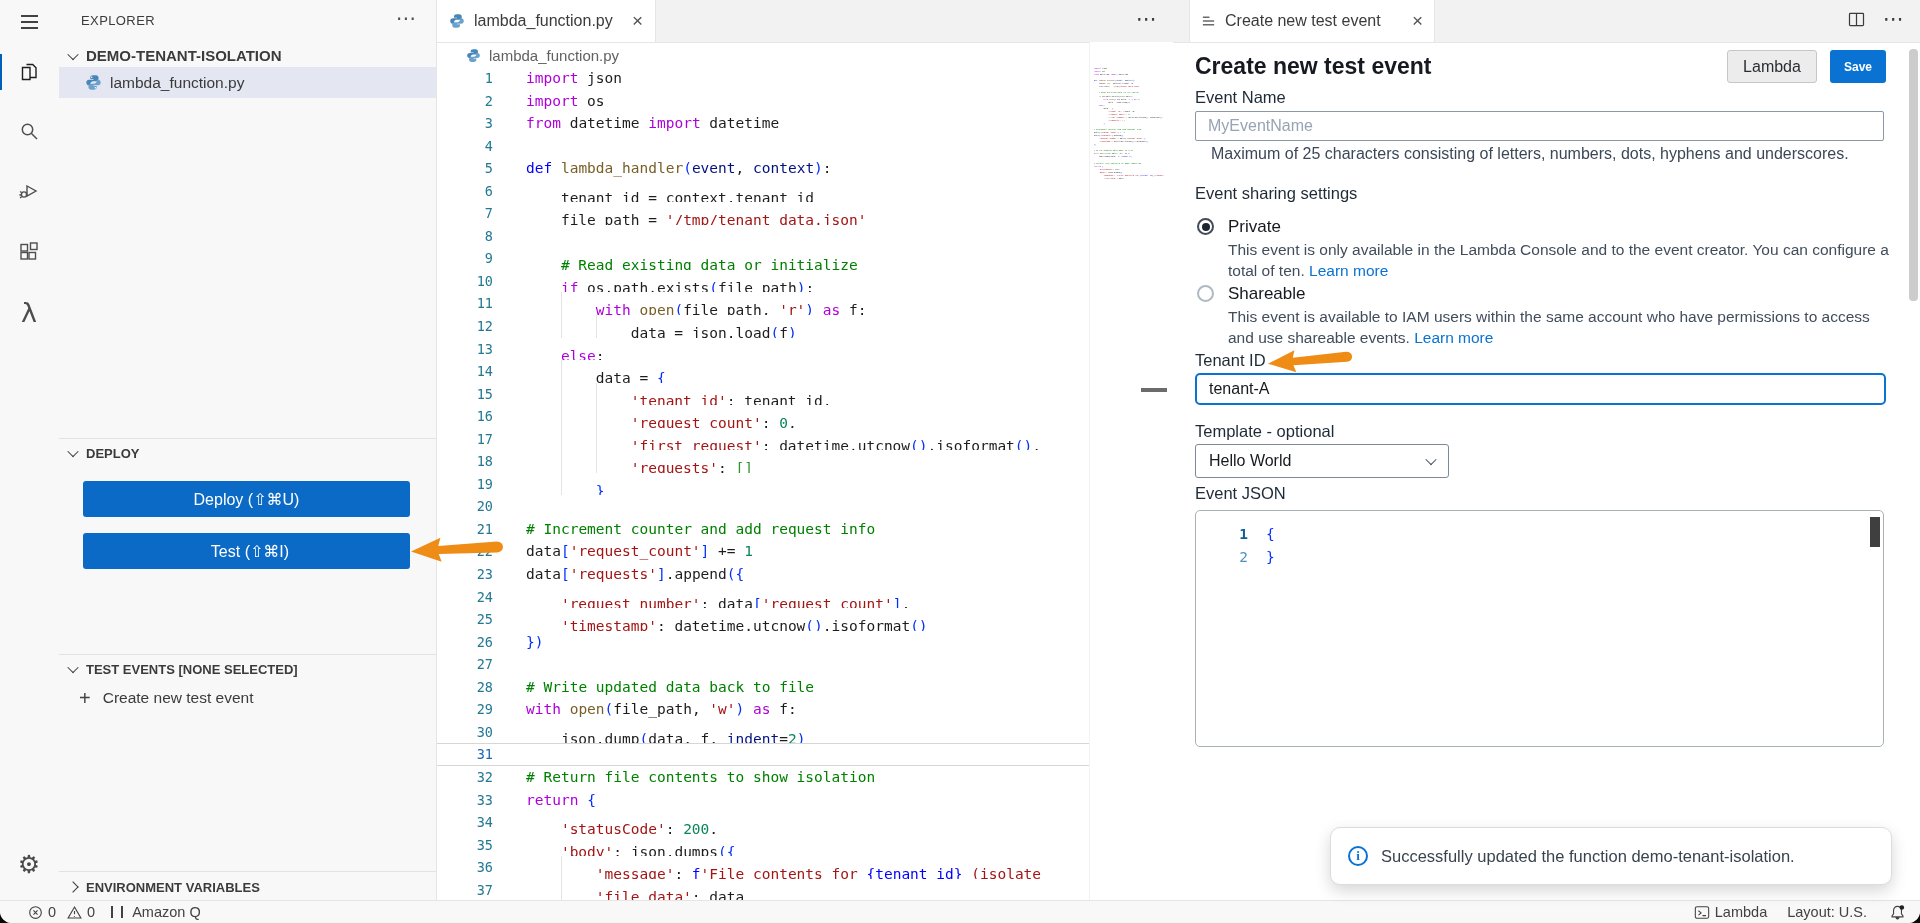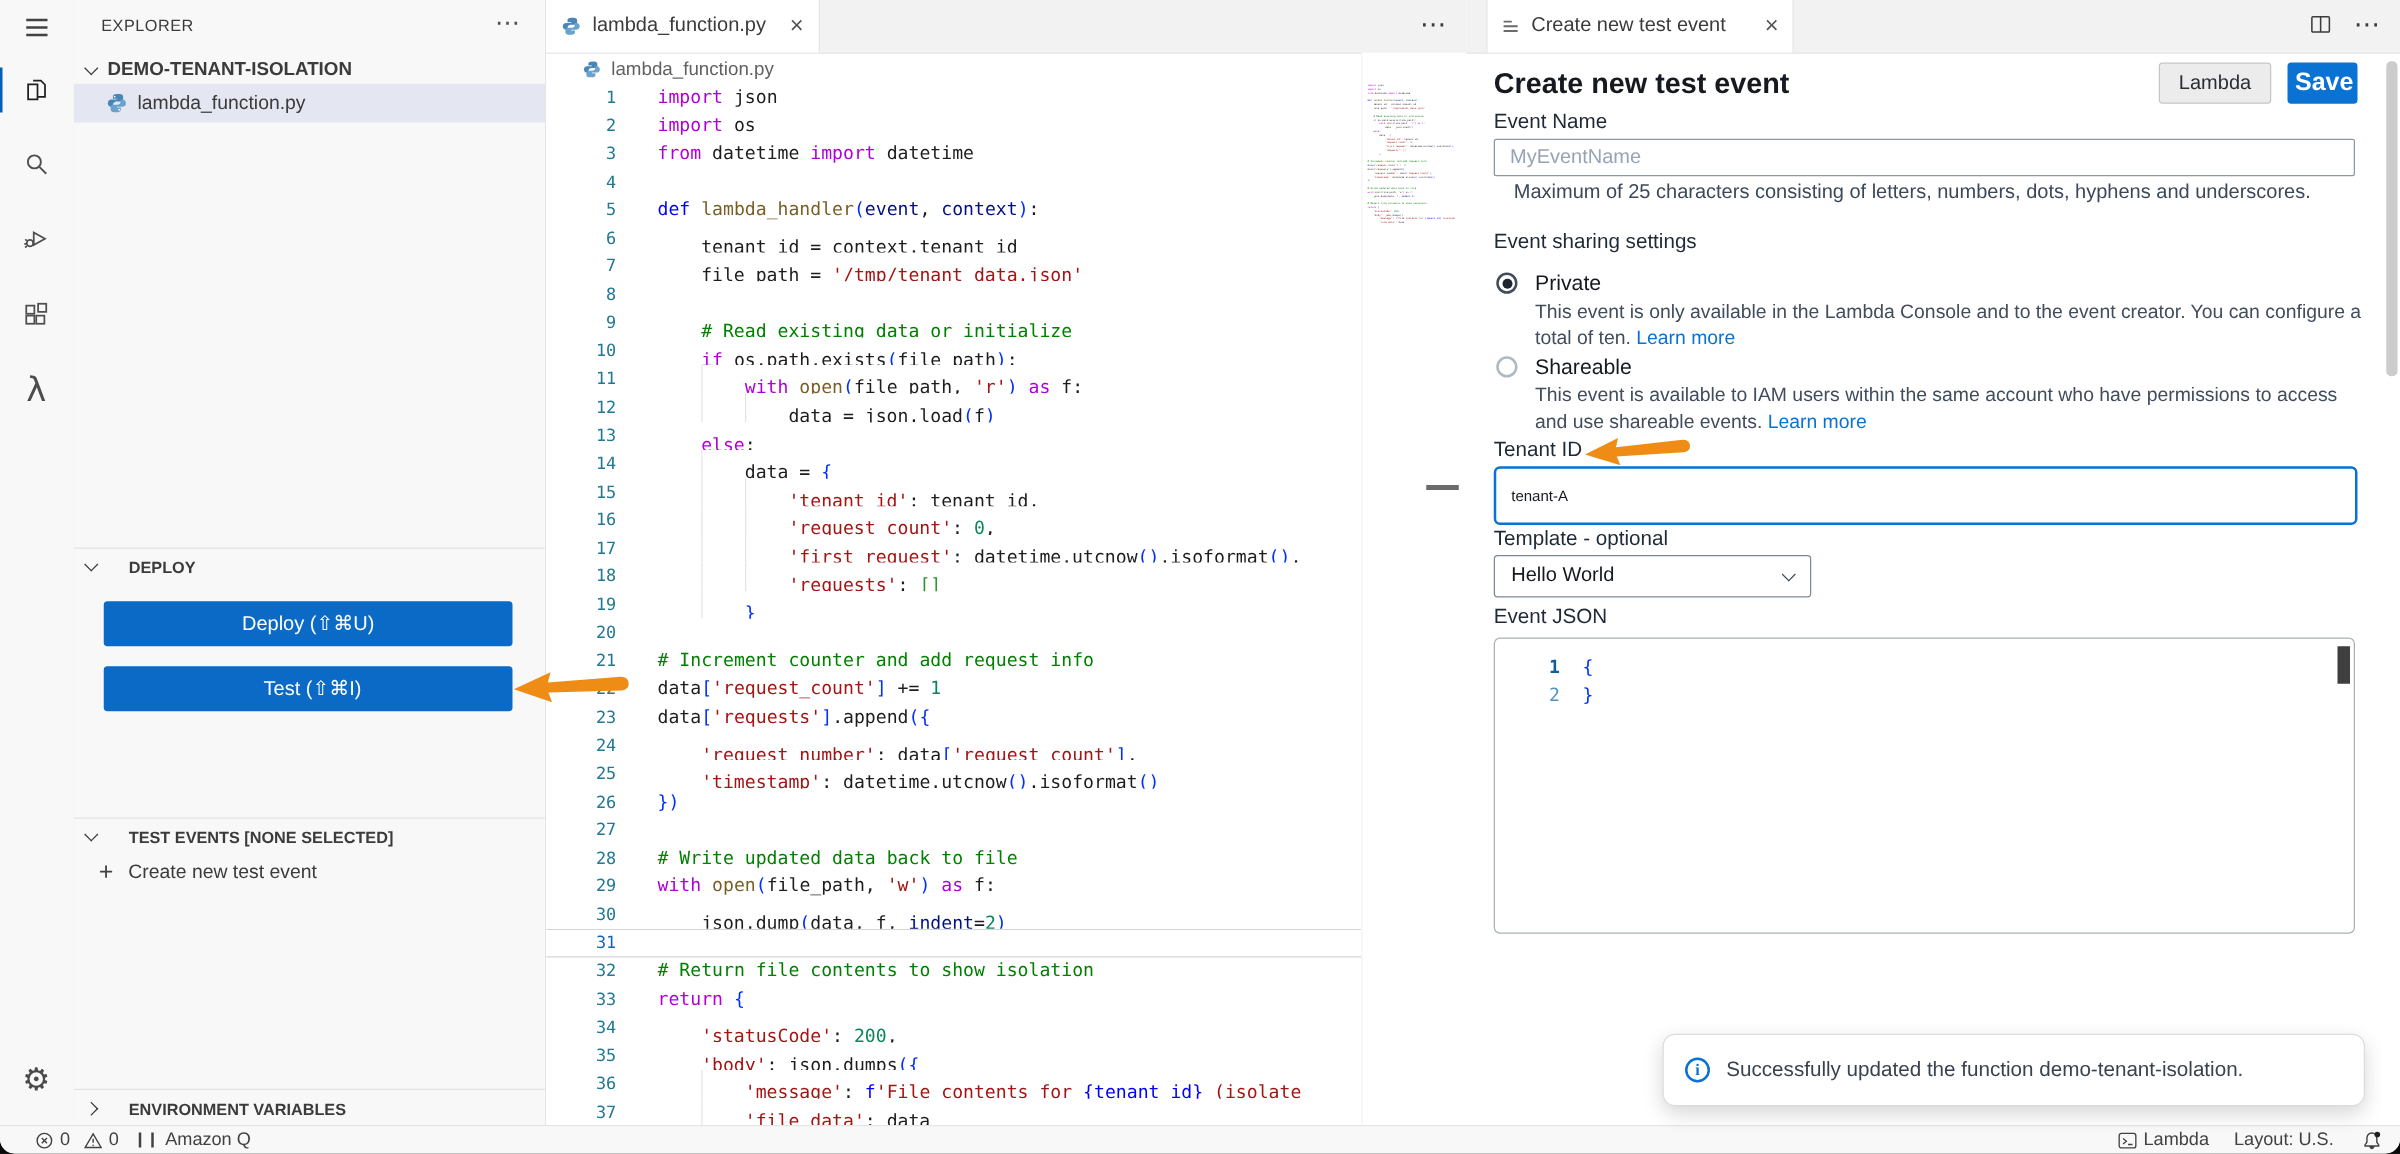--- a/index.html
+++ b/index.html
@@ -18,21 +18,21 @@
   .sidebar{position:absolute;left:59px;top:0;width:377px;bottom:23px;background:#f8f8f8;border-right:1px solid #e5e5e5;overflow:hidden;}
   .sb-title{position:absolute;left:22px;top:13px;font-size:13px;letter-spacing:.4px;color:#3b3b3b;}
   .sb-more{position:absolute;right:20px;top:6px;font-size:20px;color:#4f4f4f;cursor:pointer;}
   .chev{display:inline-block;width:7px;height:7px;border-right:1.7px solid #3b3b3b;border-bottom:1.7px solid #3b3b3b;}
   .chev.down{transform:rotate(45deg) translate(-1px,-1px);}
   .chev.right{transform:rotate(-45deg);}
   .proj-row{position:absolute;left:0;right:0;top:44px;height:23px;display:flex;align-items:center;gap:9px;padding-left:10px;font-weight:700;font-size:15px;color:#3b3b3b;cursor:pointer;}
   .file-row{position:absolute;left:0;right:0;top:67px;height:31px;display:flex;align-items:center;gap:8px;padding-left:26px;font-size:15.5px;color:#3b3b3b;cursor:pointer;}
   .file-row.selected{background:#e4e6f1;}
   .sb-divider{position:absolute;left:0;right:0;height:1px;background:#e2e2e2;}
-  .sec-head{position:absolute;left:0;right:0;height:24px;display:flex;align-items:center;gap:26px;padding-left:10px;font-weight:700;font-size:13px;color:#3b3b3b;cursor:pointer;}
+  .sec-head{position:absolute;left:0;right:0;height:24px;display:flex;align-items:center;gap:9px;padding-left:10px;font-weight:700;font-size:13px;color:#3b3b3b;cursor:pointer;}
   .sb-btn{position:absolute;left:24px;width:327px;height:36px;background:var(--btn);color:#fff;border:none;border-radius:3px;font-size:16px;font-family:"Liberation Sans","DejaVu Sans",sans-serif;display:flex;align-items:center;justify-content:center;cursor:pointer;}
   .create-row{position:absolute;left:0;right:0;top:684px;height:28px;display:flex;align-items:center;gap:12px;padding-left:20px;font-size:15.5px;color:#3b3b3b;cursor:pointer;}
   .plus{font-size:20px;font-weight:400;color:#424242;line-height:1;}
 
   
   .editor{position:absolute;left:437px;top:0;width:736px;bottom:23px;background:#fff;}
   .tabs{position:relative;height:42px;background:#f2f2f2;border-bottom:1px solid #e5e5e5;}
   .tab{position:absolute;left:0;top:0;width:219px;height:42px;background:#fff;border-right:1px solid #e5e5e5;display:flex;align-items:center;gap:9px;padding:0 12px;box-sizing:border-box;font-size:16px;color:#3b3b3b;cursor:pointer;}
   .tab-close{margin-left:auto;font-size:19px;color:#555;cursor:pointer;}
   .ed-actions{position:absolute;right:16px;top:7px;font-size:21px;color:#3b3b3b;cursor:pointer;}
@@ -53,32 +53,32 @@
   .mm-marker{position:absolute;right:6px;top:346px;width:26px;height:4px;background:#6b6b6b;}
 
   
   .panel{position:absolute;left:1173px;top:0;right:0;bottom:23px;background:#fff;}
   .ptabs{position:relative;height:42px;background:#f2f2f2;border-bottom:1px solid #e5e5e5;}
   .ptab{position:absolute;left:16px;top:0;width:246px;height:42px;background:#fff;border-left:1px solid #e5e5e5;border-right:1px solid #e5e5e5;display:flex;align-items:center;gap:9px;padding:0 11px;box-sizing:border-box;font-size:16px;color:#3b3b3b;cursor:pointer;}
   .ptab-actions{position:absolute;right:16px;top:7px;display:flex;align-items:center;gap:16px;color:#3b3b3b;}
   .pcontent{position:absolute;top:42px;left:0;right:0;bottom:0;}
   .p-title{position:absolute;left:22px;top:11px;font-size:23px;font-weight:700;color:#16191f;}
   .btn-invoke{position:absolute;left:554px;top:8px;width:90px;height:33px;background:#ececec;border:1px solid #c6c6c6;border-radius:3px;font-size:16px;color:#2a2e33;font-family:"Liberation Sans",sans-serif;cursor:pointer;}
-  .btn-save{position:absolute;left:657px;top:8px;width:56px;height:33px;background:var(--accent);border:none;border-radius:3px;font-size:20px;font-weight:600;color:#fff;font-family:"Liberation Sans",sans-serif;cursor:pointer;}
+  .btn-save{position:absolute;left:657px;top:8px;width:56px;height:33px;background:var(--accent);border:none;border-radius:3px;font-size:12px;font-weight:600;color:#fff;font-family:"Liberation Sans",sans-serif;cursor:pointer;}
   .flabel{position:absolute;left:22px;font-size:16.5px;color:#1f2a37;}
   .ev-input{position:absolute;left:22px;top:69px;width:689px;height:30px;box-sizing:border-box;border:1px solid #8b98a5;border-radius:2px;padding:0 12px;font-size:16px;color:#16191f;font-family:"Liberation Sans",sans-serif;background:#fff;}
   .ev-input::placeholder{color:#98a3b3;}
   .help{position:absolute;left:22px;top:103px;font-size:16px;color:#3c4858;margin-left:16px;}
   .radio-dot{position:absolute;left:24px;width:17px;height:17px;border-radius:50%;border:2px solid #424c59;box-sizing:border-box;background:#fff;cursor:pointer;}
   .radio-dot.sel::after{content:"";position:absolute;left:2.5px;top:2.5px;width:8px;height:8px;border-radius:50%;background:#1d2530;}
   .radio-dot.unsel{border-color:#aeb9c4;}
   .rlabel{position:absolute;left:55px;font-size:17px;color:#16191f;cursor:pointer;}
   .rdesc{position:absolute;left:55px;width:662px;font-size:15.5px;line-height:1.36;color:#414d5c;}
   .link{color:var(--accent);cursor:pointer;}
-  .tenant-input{position:absolute;left:22px;top:331px;width:691px;height:47px;box-sizing:border-box;border:2px solid var(--accent);border-radius:5px;padding:0 12px;font-size:12px;color:#16191f;font-family:"Liberation Sans",sans-serif;}
+  .tenant-input{position:absolute;left:22px;top:331px;width:691px;height:32px;box-sizing:border-box;border:2px solid var(--accent);border-radius:5px;padding:0 12px;font-size:16px;color:#16191f;font-family:"Liberation Sans",sans-serif;}
   .select{position:absolute;left:22px;top:402px;width:254px;height:34px;box-sizing:border-box;border:1px solid #7d8998;border-radius:3px;background:#fff;display:flex;align-items:center;padding:0 13px;font-size:16px;color:#16191f;cursor:pointer;}
   .select .chev{margin-left:auto;border-color:#424c59;}
   .jsonbox{position:absolute;left:22px;top:468px;width:689px;height:237px;box-sizing:border-box;border:1px solid #a9b2b2;border-radius:5px;background:#fff;overflow:hidden;}
   .jrow{display:flex;height:23px;line-height:23px;font-family:"DejaVu Sans Mono",monospace;font-size:14.5px;}
   .jrow:first-child{margin-top:12px;}
   .jn{flex:0 0 52px;text-align:right;padding-right:18px;color:#4e94c4;}
   .jrow:first-child .jn{color:#0f5e97;font-weight:bold;}
   .jb{color:#0431fa;}
   .jscroll{position:absolute;right:3px;top:6px;width:10px;height:30px;background:#3f3f3f;cursor:pointer;}
 

